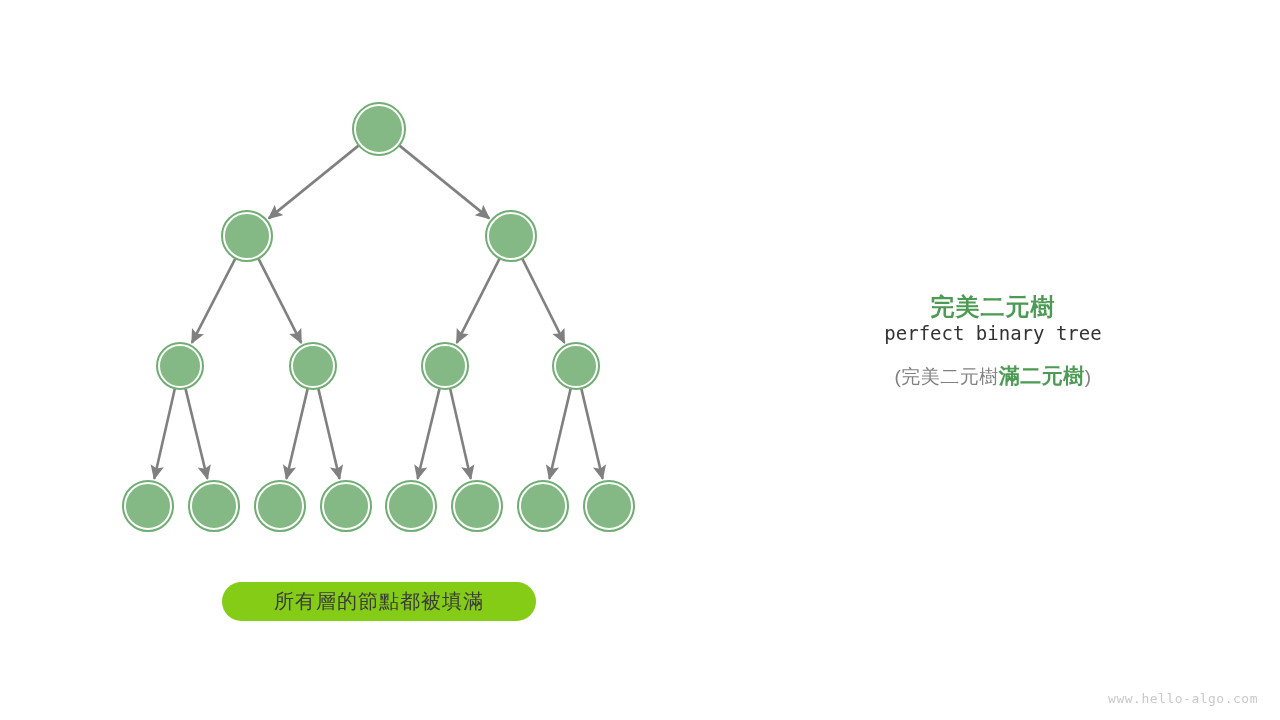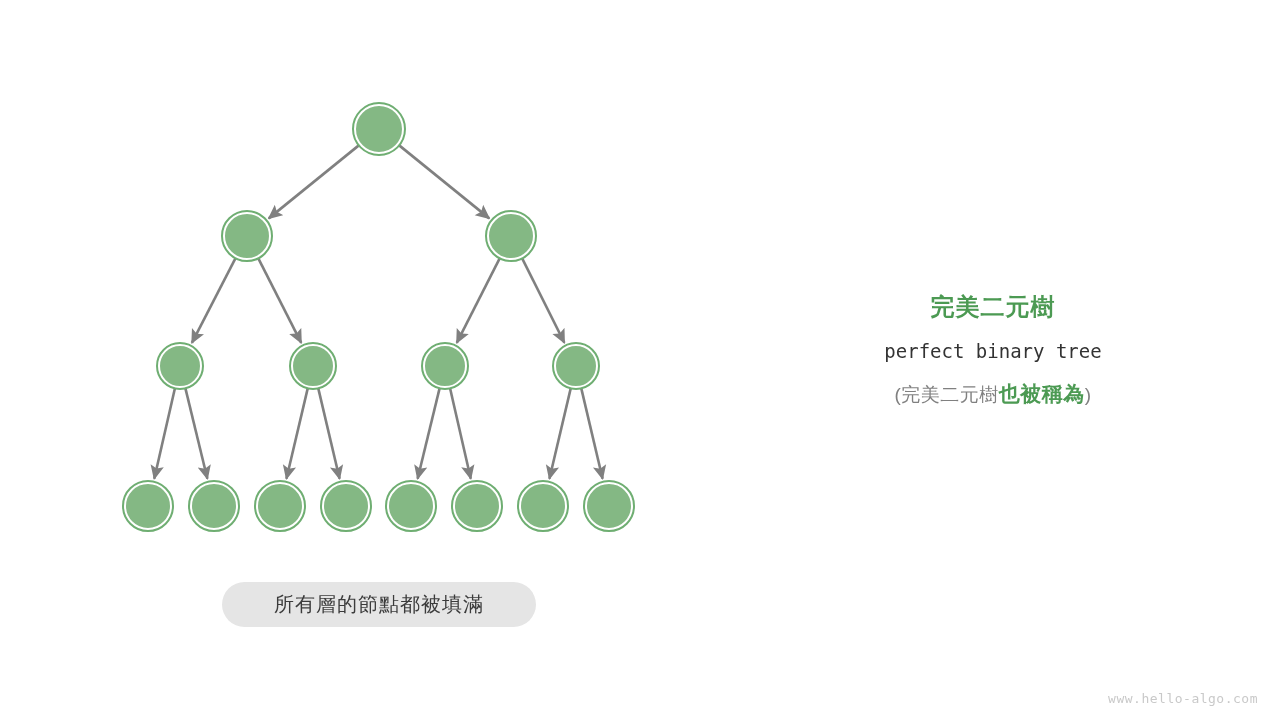--- a/index.html
+++ b/index.html
@@ -44,22 +44,22 @@
     outline: 2px solid #6fae72;
     outline-offset: 0px;
   }
 
   
   #caption-pill {
     position: absolute;
     left: 222px;
     top: 582px;
     width: 314px;
-    height: 45px;
-    background: #e5e5e5;
+    height: 39px;
+    background: #84cc16;
     border-radius: 23px;
     display: flex;
     align-items: center;
     justify-content: center;
   }
   #caption-pill .caption-text {
     font-size: 20px;
     color: #3b3b3b;
     letter-spacing: 1px;
     font-family: "Liberation Sans", "DejaVu Sans", sans-serif;
@@ -74,21 +74,20 @@
     text-align: center;
   }
   #legend-title {
     font-size: 24px;
     font-weight: bold;
     color: #4c9a53;
     letter-spacing: 1px;
     line-height: 1.25;
   }
   #legend-subtitle {
-    margin-top: 18px;
     font-family: "DejaVu Sans Mono", "Liberation Mono", monospace;
     font-size: 19px;
     color: #333333;
     letter-spacing: 0px;
   }
   #legend-alias {
     margin-top: 18px;
     font-size: 19px;
     color: #808080;
     letter-spacing: 0.5px;
@@ -161,19 +160,19 @@
   </div>
 
   <div id="caption-pill">
     <span class="caption-text">所有層的節點都被填滿</span>
   </div>
 
   <div id="legend-block">
     <div id="legend-title">完美二元樹</div>
     <div id="legend-subtitle">perfect binary tree</div>
     <div id="legend-alias">
-      <span>(完美二元樹</span><span class="alias-strong">也被稱為</span><span>)</span>
+      <span>(完美二元樹</span><span class="alias-strong">滿二元樹</span><span>)</span>
     </div>
   </div>
 
   <div id="watermark">www.hello-algo.com</div>
 
 </div>
 
 </body></html>

